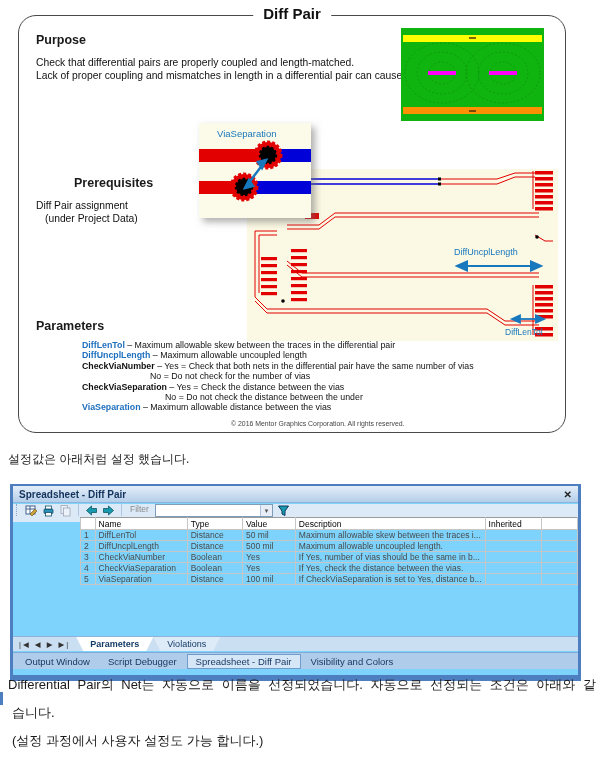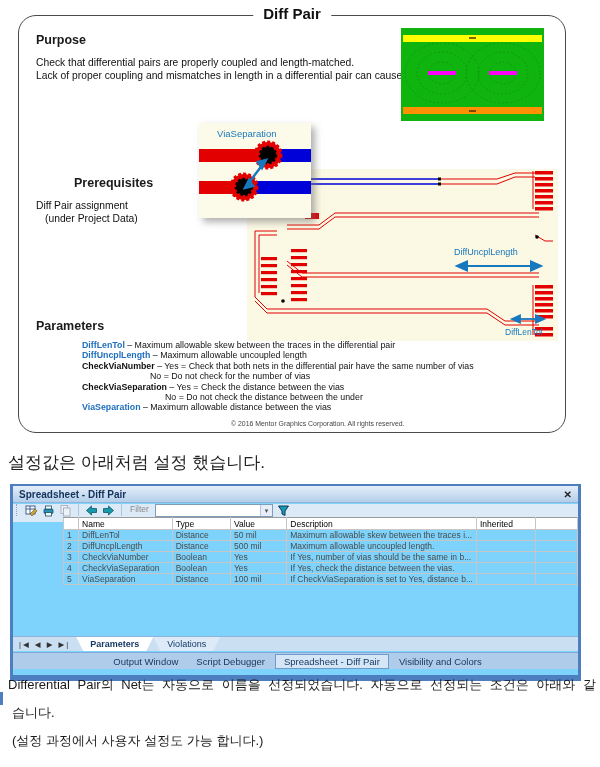--- a/index.html
+++ b/index.html
@@ -29,21 +29,21 @@
   .stackup { position:absolute; left:382px; top:12px; }
   .pcb     { position:absolute; left:228px; top:153px; z-index:1; }
   .inset   { position:absolute; left:180px; top:107px; z-index:2;
              box-shadow:4px 4px 7px rgba(110,110,110,.55); }
   .lbl { position:absolute; z-index:3; color:#1878be; font-size:9px; white-space:nowrap; }
   .lbl-viasep { left:198px; top:112px; font-size:9.5px; }
   .lbl-uncpl  { left:435px; top:231px; }
   .lbl-lentol { left:486px; top:311px; font-size:8.5px; }
 
   
-  .caption-top { position:absolute; left:8px; top:451px; font-size:17px; color:#222; }
+  .caption-top { position:absolute; left:8px; top:451px; font-size:12px; color:#222; }
   .para-1 { position:absolute; left:8px;  top:676px; width:586px; font-size:13px; color:#1a1a1a; word-spacing:4px; white-space:nowrap; }
   .para-2 { position:absolute; left:12px; top:704px; font-size:13px; color:#1a1a1a; }
   .para-3 { position:absolute; left:12px; top:732px; font-size:13px; color:#1a1a1a; }
   .cursor-mark { position:absolute; left:0; top:692px; width:3px; height:13px; background:#4d7ebf; }
 
   
   .sswin { position:absolute; left:10px; top:484px; width:571px; height:197px;
            border:2px solid #4d7ebf; border-left-width:3px; border-right-width:3px; border-bottom-width:6px;
            background:#7dd3fc; }
   .titlebar { position:absolute; left:0; top:0; right:0; height:17px;
@@ -54,40 +54,40 @@
              display:flex; gap:4px; padding-left:3px; }
   .grip { width:3px; height:12px; border-left:1px dotted #8aa5c5; margin-right:2px; }
   .tb-sep { width:1px; height:12px; background:#aec6e0; margin:0 2px; }
   .tb-ic { width:13px; height:13px; display:inline-block; }
   .dim { opacity:.45; }
   .filter-label { font-size:8.5px; color:#8a8a8a; margin:0 2px; }
   .combo { width:118px; height:13px; background:#fff; border:1px solid #7f9db9; position:relative; }
   .combo .arrow { position:absolute; right:0; top:0; width:12px; height:11px; background:#e7eef7;
                   border-left:1px solid #b0c4de; font-size:7px; color:#555; text-align:center; line-height:11px; }
 
-  .tablewrap { position:absolute; left:3px; top:31px;padding-left:47px; }
+  .tablewrap { position:absolute; left:20px; top:31px;padding-left:47px; }
   table.grid { border-collapse:collapse; table-layout:fixed; }
   table.grid td, table.grid th { border:1px solid #c6c6c6; font-size:8.5px; font-weight:normal;
         padding:0 3px; height:11px; overflow:hidden; white-space:nowrap; text-align:left; color:#4a4a4a; }
   table.grid th { color:#000; border-top-color:#9a9a9a; height:12px; background:#fff; }
   td.rownum { text-align:right; color:#333; }
   .c-num{width:16px;} .c-name{width:96px;} .c-type{width:63px;} .c-val{width:62px;}
   .c-desc{width:176px;} .c-inh{width:64px;} .c-x{width:51px;}
 
   .sheettabs { position:absolute; left:0; right:0; top:150px; height:15px; background:#cbdff2;
                border-top:1px solid #8fb3d9; display:flex; align-items:stretch; font-size:9px; }
   .navbtns { font-size:7.5px; color:#333; letter-spacing:2px; padding:3px 6px 0 6px; white-space:nowrap; }
   .sheet-tab { position:relative; padding:2px 14px 0 14px; color:#143a66;
                clip-path:polygon(0 0, 100% 0, calc(100% - 7px) 100%, 7px 100%); }
   .sheet-tab.active { background:#ffffff; font-weight:bold; }
   .sheet-tab.idle   { background:#ddeaf7; }
 
   .docktabs { position:absolute; left:0; right:0; top:166px; height:17px; background:#afccea;
               border-top:1px solid #7fa9d6; display:flex; align-items:center; gap:2px; padding-left:4px;
-              font-size:9.5px; color:#15355e;justify-content:center; }
+              font-size:9.5px; color:#15355e; }
   .dock-tab { padding:1px 8px; }
   .dock-tab.active { background:#d5e6f7; border:1px solid #6f9cc9; }
 </style>
 </head>
 <body>
 
 <div class="docbox">
   <span class="doclegend">Diff Pair</span>
 
   <div class="heading h-purpose">Purpose</div>

